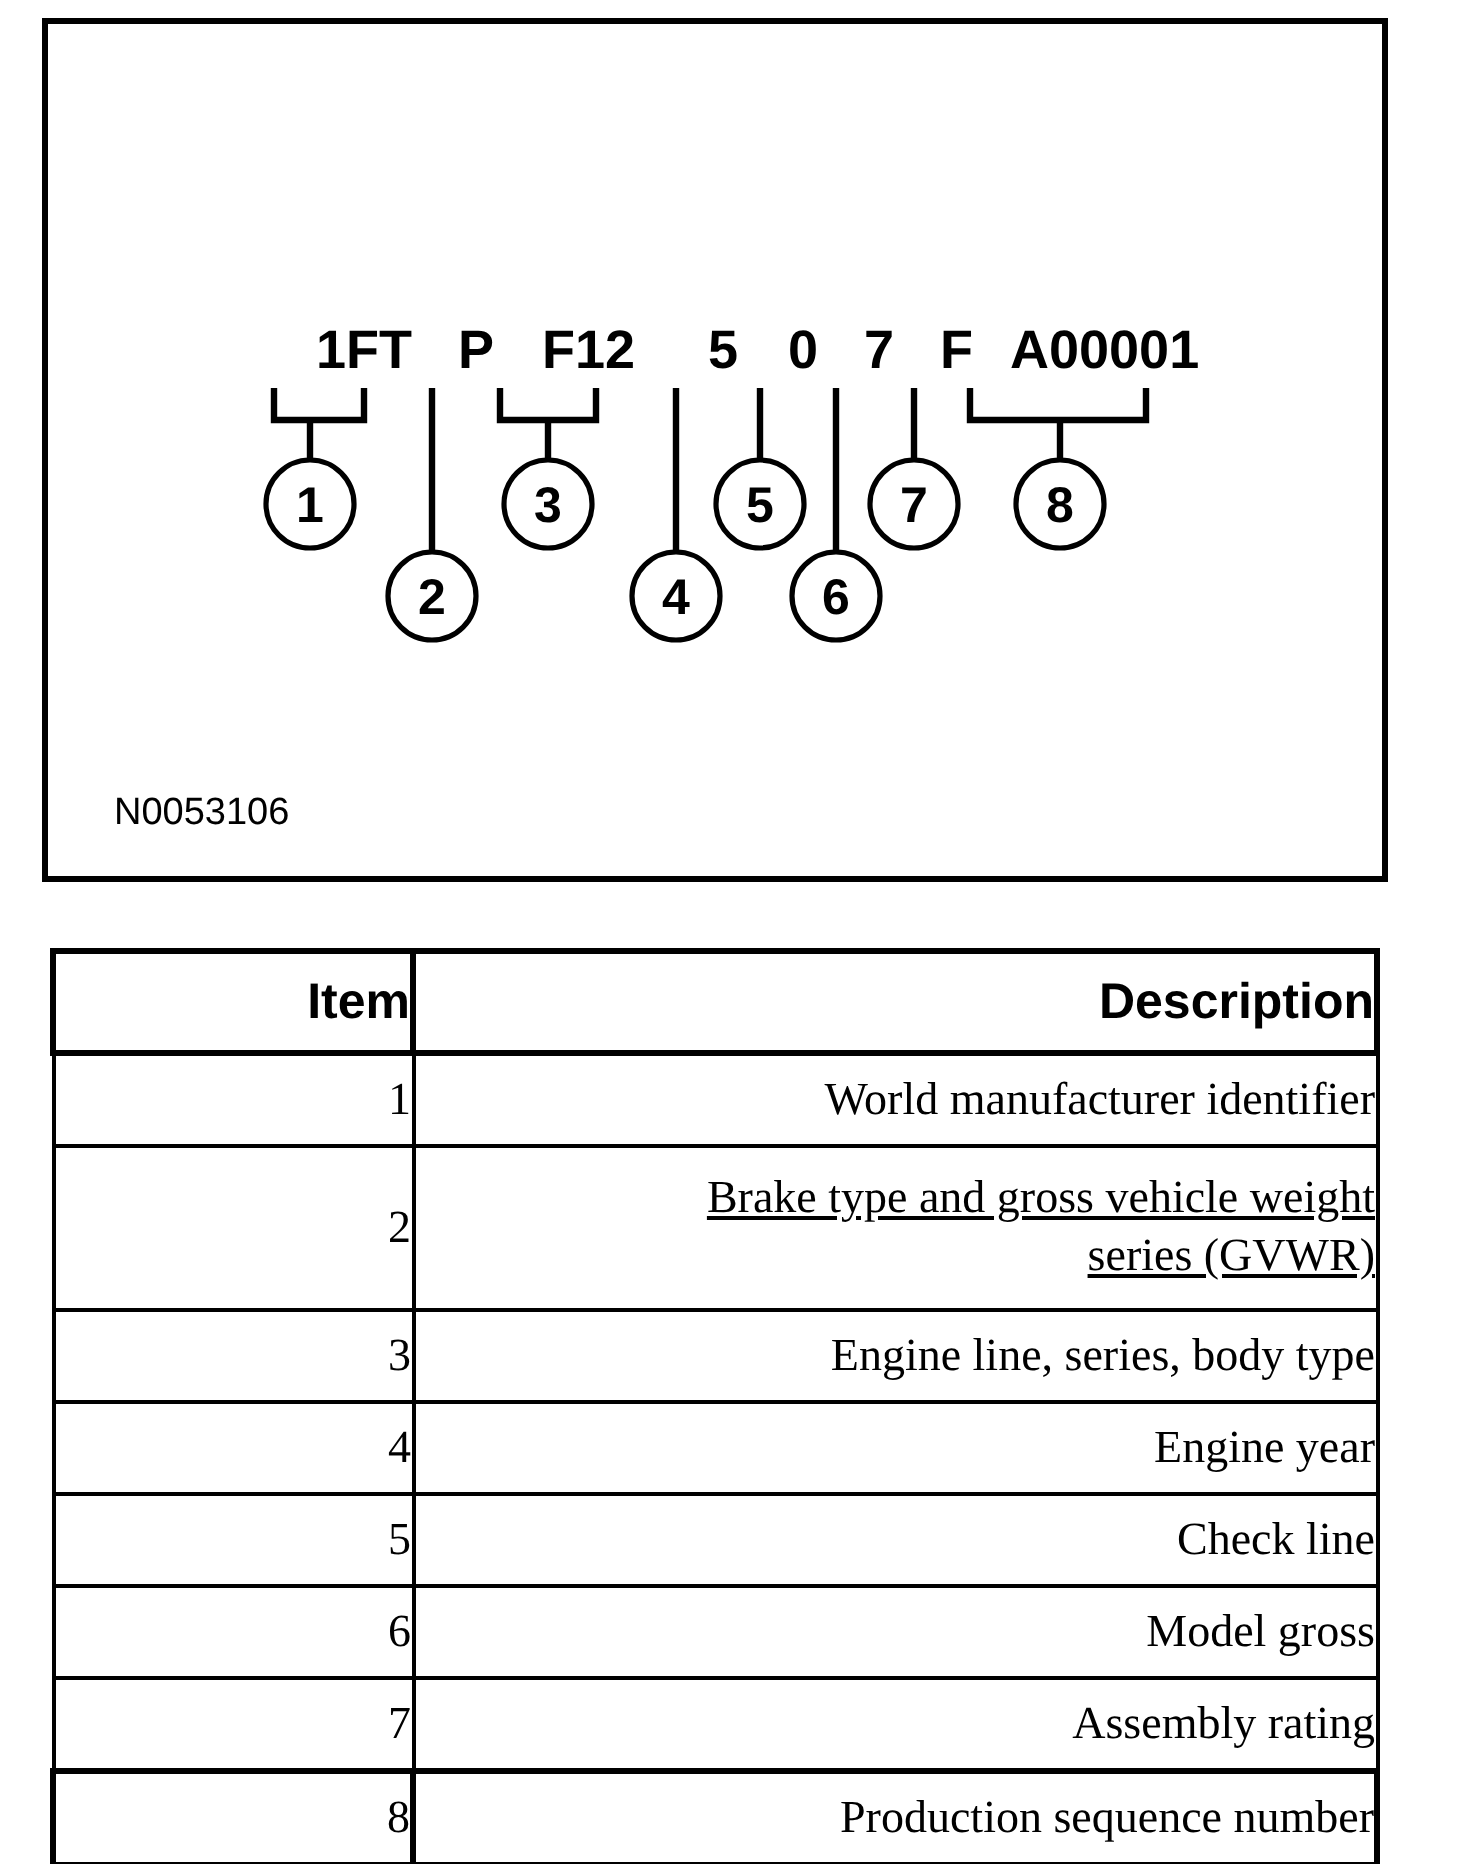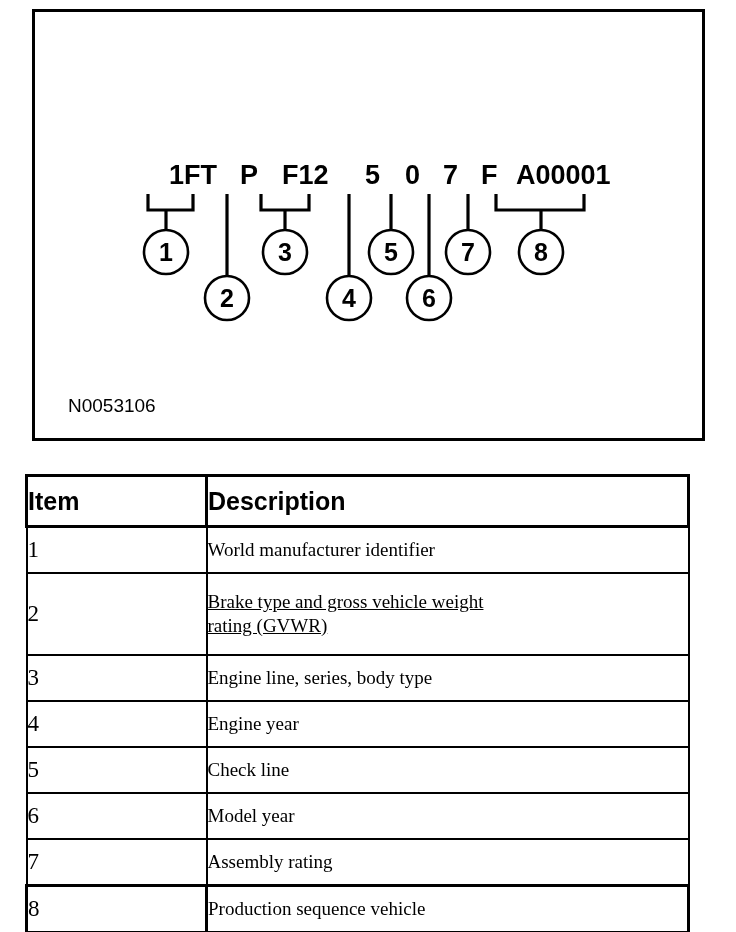--- a/index.html
+++ b/index.html
@@ -13,21 +13,21 @@
     height: 932px;
     position: relative;
     font-family: "Liberation Serif", "DejaVu Serif", serif;
     color: #000000;
     overflow: hidden;
   }
 
   
   #diagram-panel {
     position: absolute;
-    left: 32px;
+    left: 21px;
     top: 9px;
     width: 673px;
     height: 432px;
     border: 3px solid #000000;
     box-sizing: border-box;
     background: #ffffff;
   }
   #vin-figure {
     position: absolute;
     left: 0;
@@ -74,37 +74,37 @@
   }
   #legend-table td, #legend-table th {
     border: 2px solid #000000;
     padding: 0;
   }
   #legend-table .outer-frame {
     border-width: 3px;
   }
   th.col-item, td.cell-item {
     width: 177px;
-    text-align: left;
+    text-align: right;
     vertical-align: middle;
   }
   th.col-desc, td.cell-desc {
-    text-align: left;
+    text-align: right;
     vertical-align: middle;
   }
   thead th {
     font-family: "Liberation Sans", "DejaVu Sans", sans-serif;
     font-weight: bold;
     font-size: 25px;
     height: 48px;
     padding: 2px 0;
   }
   tbody td {
     font-family: "Liberation Serif", "DejaVu Serif", serif;
-    font-size: 19px;
+    font-size: 23px;
     height: 44px;
   }
   tbody td.cell-item {
     font-size: 23px;
   }
   tbody td.cell-desc {
     padding-left: 14px;
     line-height: 1.24;
   }
   tbody tr.tall-row td {
@@ -178,41 +178,41 @@
   </thead>
   <tbody>
     <tr>
       <td class="cell-item">1</td>
       <td class="cell-desc">World manufacturer identifier</td>
     </tr>
     <tr class="tall-row">
       <td class="cell-item">2</td>
       <td class="cell-desc">
         <span class="desc-line">Brake type and gross vehicle weight</span>
-        <span class="desc-line">rating (GVWR)</span>
+        <span class="desc-line">series (GVWR)</span>
       </td>
     </tr>
     <tr>
       <td class="cell-item">3</td>
       <td class="cell-desc">Engine line, series, body type</td>
     </tr>
     <tr>
       <td class="cell-item">4</td>
       <td class="cell-desc">Engine year</td>
     </tr>
     <tr>
       <td class="cell-item">5</td>
       <td class="cell-desc">Check line</td>
     </tr>
     <tr>
       <td class="cell-item">6</td>
-      <td class="cell-desc">Model year</td>
+      <td class="cell-desc">Model gross</td>
     </tr>
     <tr>
       <td class="cell-item">7</td>
       <td class="cell-desc">Assembly rating</td>
     </tr>
     <tr>
       <td class="cell-item outer-frame">8</td>
-      <td class="cell-desc outer-frame">Production sequence vehicle</td>
+      <td class="cell-desc outer-frame">Production sequence number</td>
     </tr>
   </tbody>
 </table>
 
 </body></html>

